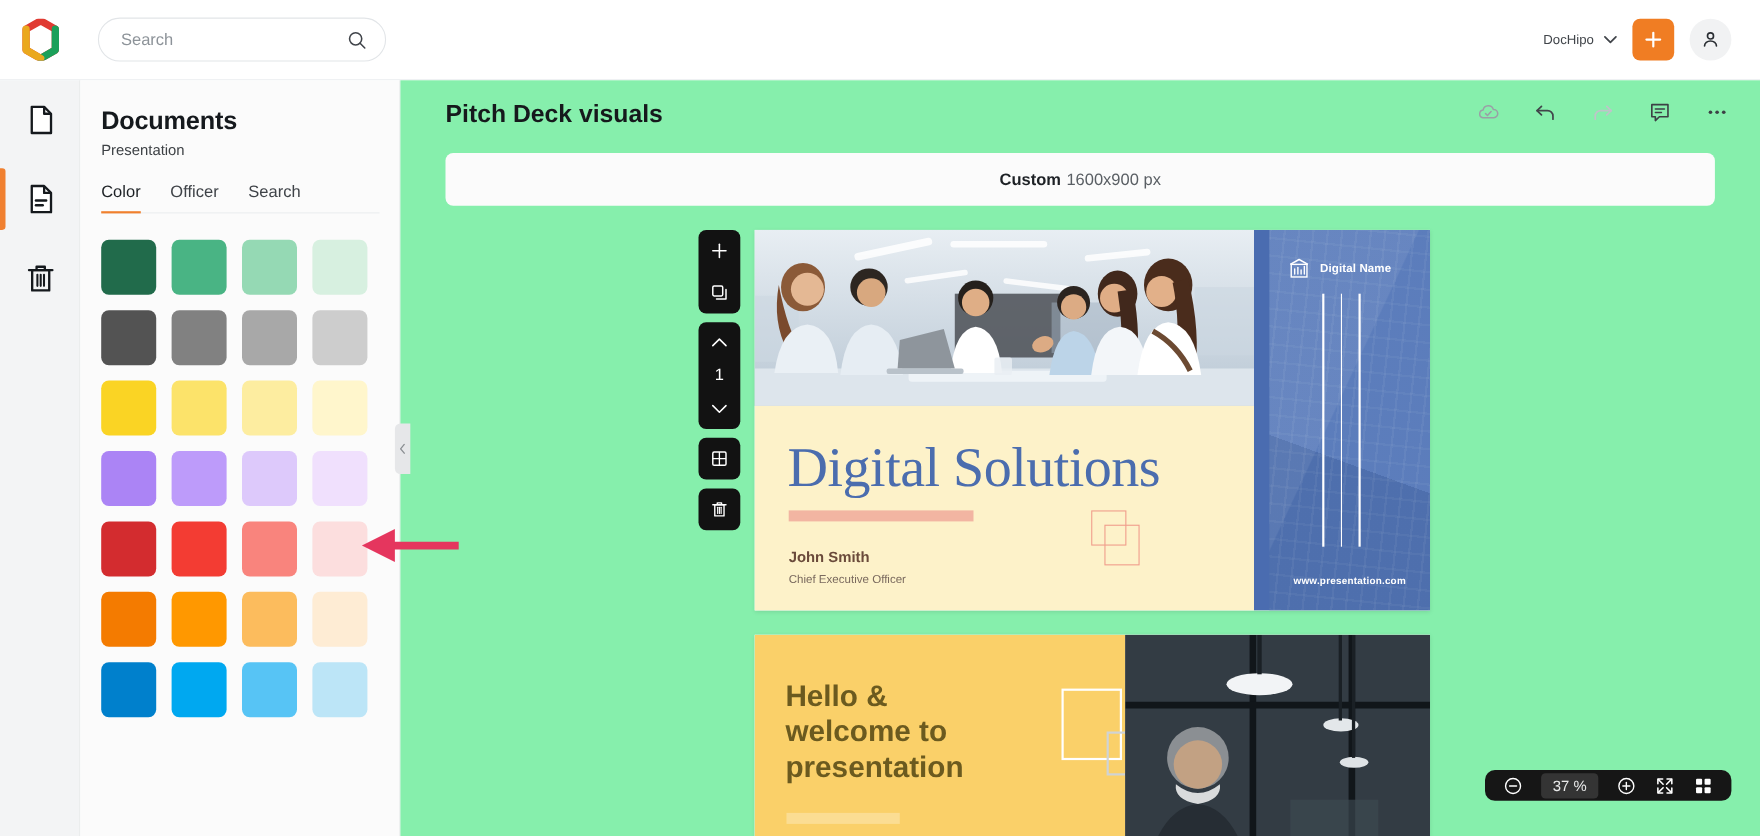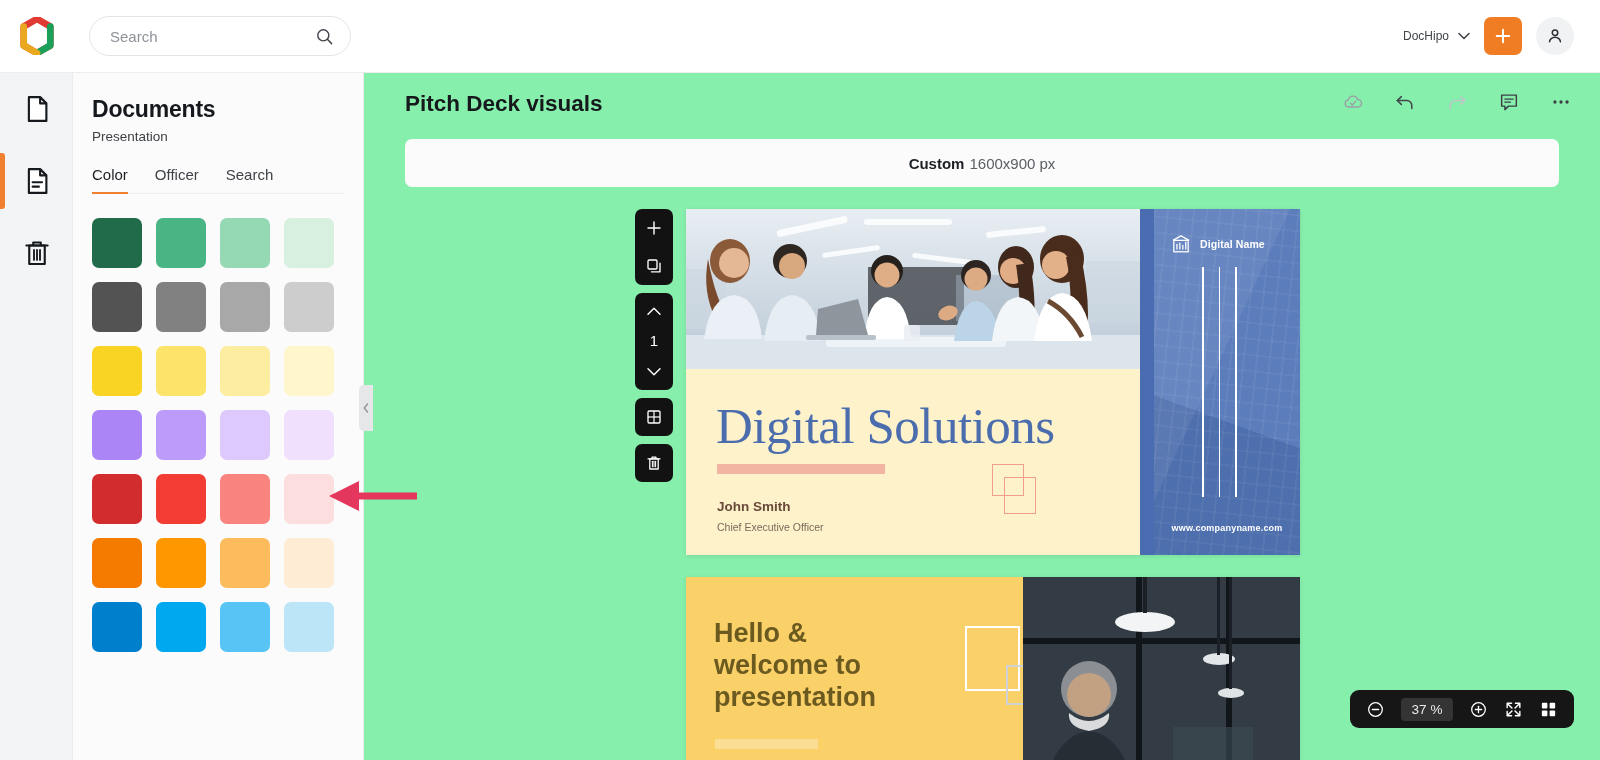--- a/index.html
+++ b/index.html
@@ -222,21 +222,21 @@
   .s2-sqa { position: absolute; left: 279px; top: 49px; width: 55px; height: 65px; border: 2px solid #fff; }
   .s2-sqb { position: absolute; left: 320px; top: 88px; width: 33px; height: 40px; border: 2px solid #cfd3d6; }
   .s2-photo {
     position: absolute; left: 337px; top: 0; width: 277px; height: 346px;
     background: linear-gradient(150deg,#3a4249 0%,#242a30 42%,#4b555d 80%,#30373d 100%);
     overflow: hidden;
   }
 
   
   .zoombar {
-    position: absolute; right: 26px; bottom: 21px; height: 38px;
+    position: absolute; right: 26px; bottom: 21px; height: 28px;
     background: #161616; border-radius: 9px;
     display: flex; align-items: center; gap: 16px; padding: 0 16px; z-index: 9;
   }
   .zoombar .zb { display: flex; align-items: center; cursor: pointer; }
   .zoombar svg { width: 19px; height: 19px; }
   .zoom-val {
     background: #343434; border-radius: 4px; color: #e9eaea;
     font-size: 13.5px; padding: 4px 10px; min-width: 52px; text-align: center; cursor: pointer;
   }
 
@@ -551,21 +551,21 @@
               <line x1="14" y1="17.5" x2="14" y2="13.5" stroke="#fff" stroke-width="1.4" stroke-linecap="round"></line>
               <line x1="17.2" y1="17.5" x2="17.2" y2="10" stroke="#fff" stroke-width="1.4" stroke-linecap="round"></line>
             </svg>
             <span>Digital Name</span>
           </div>
           <div class="s1-lines">
             <i></i>
               <i></i>
               <i></i>
           </div>
-          <div class="s1-url">www.companyname.com</div>
+          <div class="s1-url">www.presentation.com</div>
         </div>
       </div>
 
       <div class="slide" id="slide2">
         <div class="s2-left">
           <div class="s2-title" id="s2title">Hello &amp;<br>welcome to<br>presentation</div>
           <div class="s2-bar"></div>
         </div>
         <div class="s2-sqa"></div>
         <div class="s2-sqb"></div>

